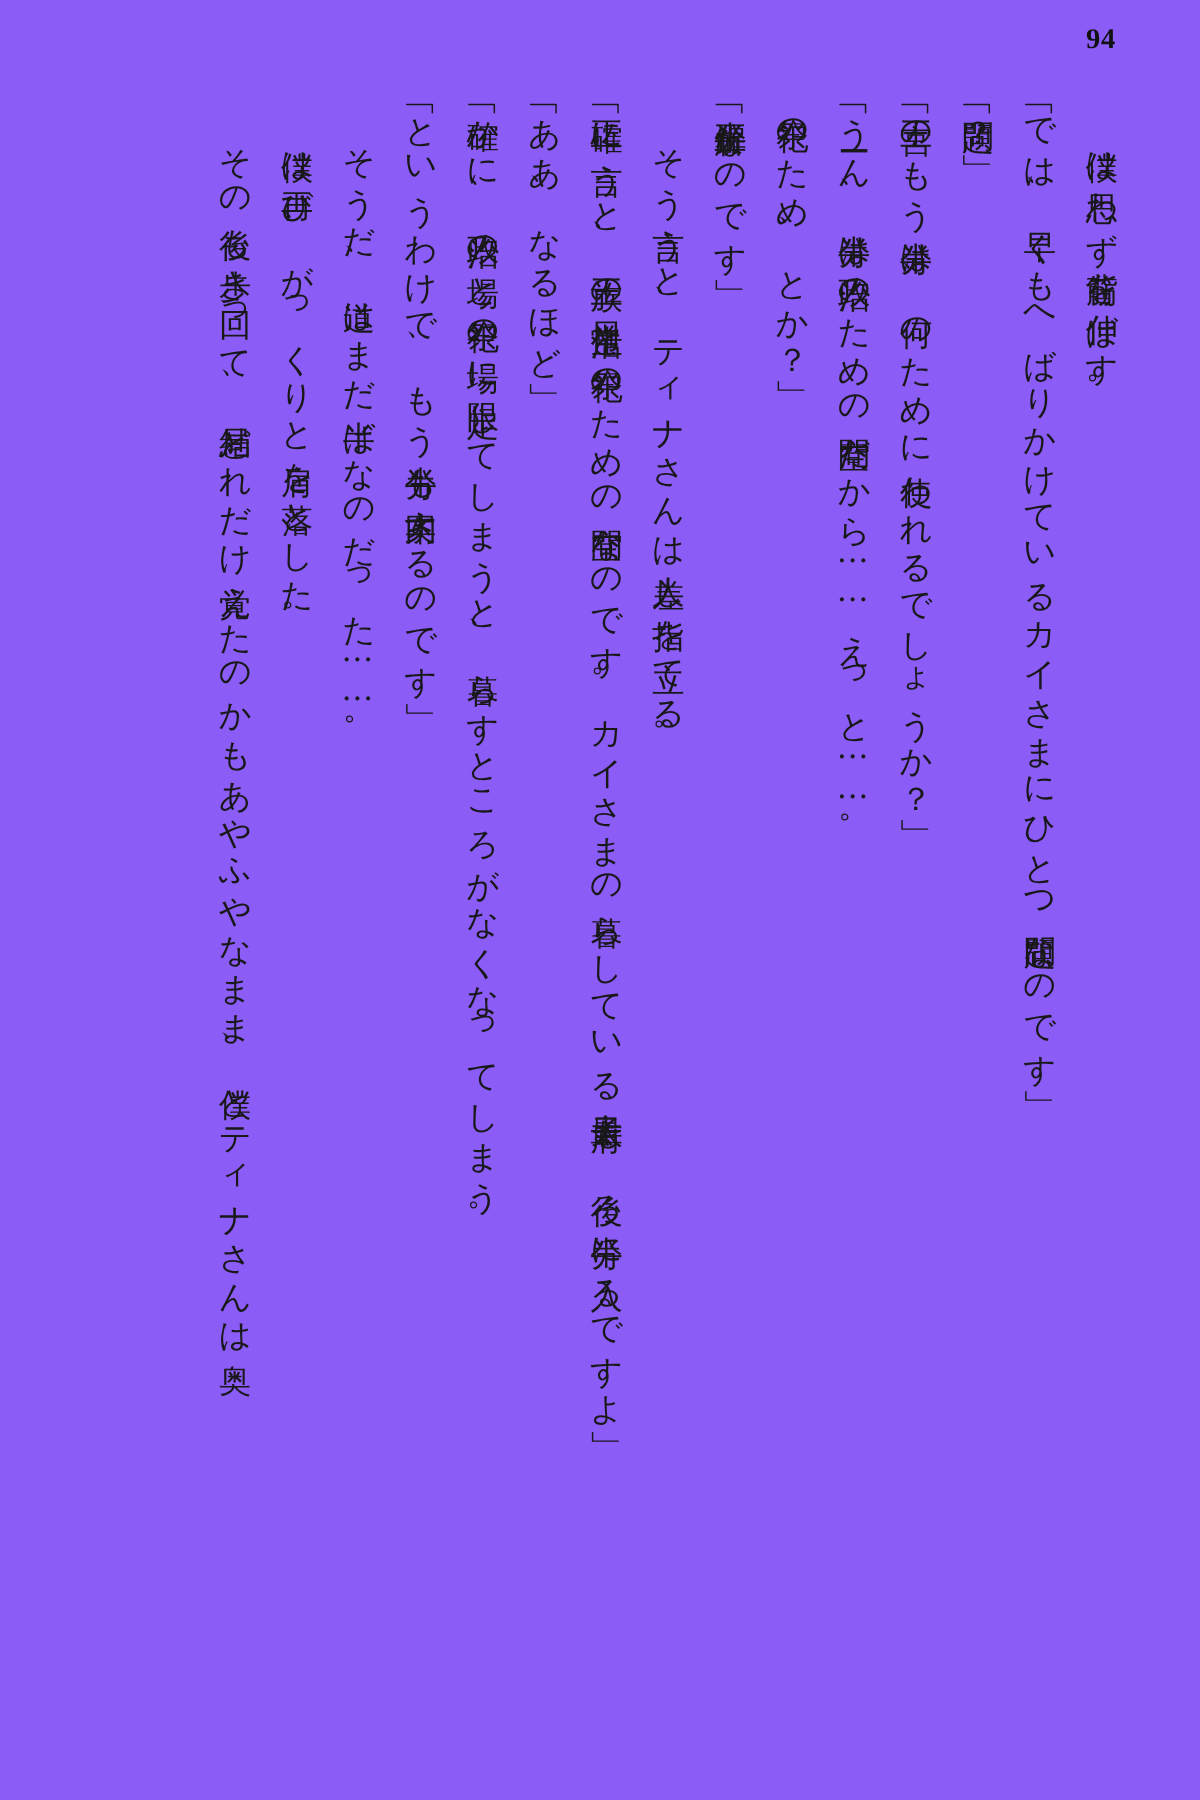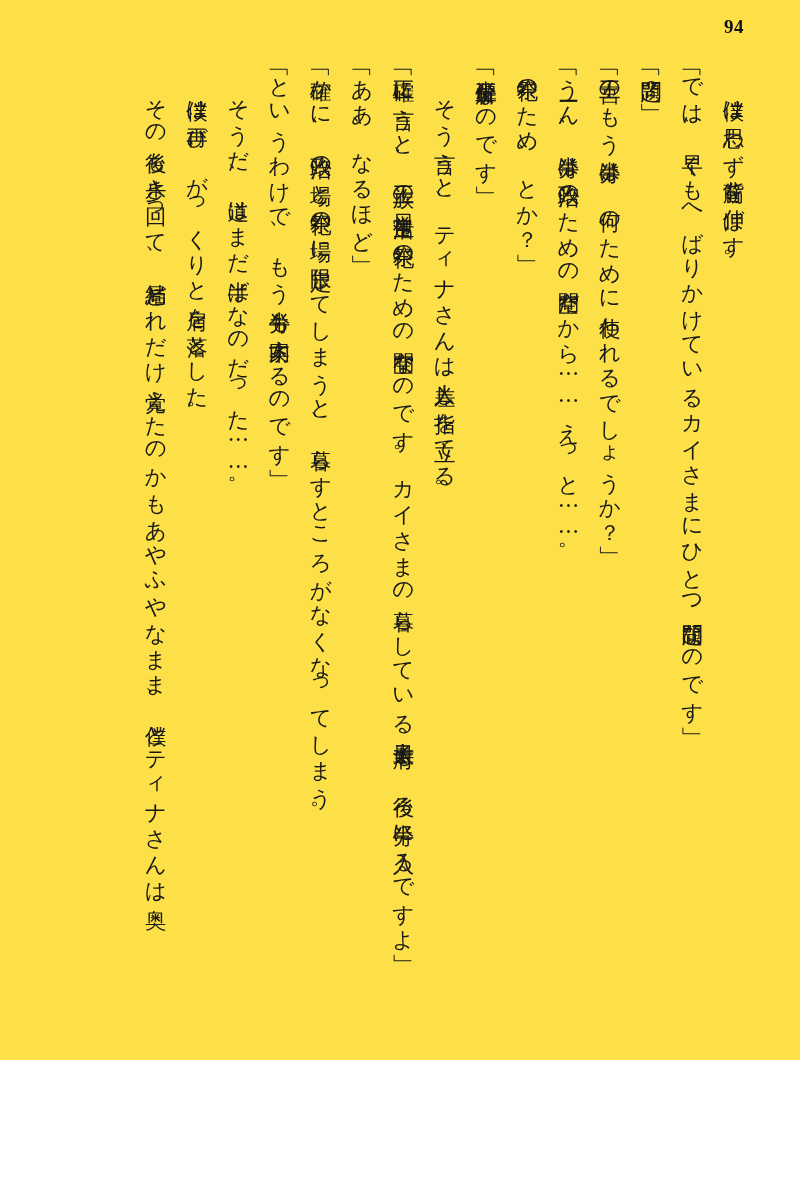--- a/index.html
+++ b/index.html
@@ -7,22 +7,22 @@
     padding: 0;
     background: #ffffff;
   }
   body {
     font-family: "Liberation Serif", "DejaVu Serif", serif;
     color: #1a1a1a;
   }
   .page {
     position: relative;
     width: 800px;
-    height: 1060px;
-    background: #fde047;
+    height: 1200px;
+    background: #8b5cf6;
     overflow: hidden;
     box-sizing: border-box;
   }
   .page-number {
     position: absolute;
     top: 16px;
     right: 56px;
     font-size: 19px;
     font-weight: 700;
     letter-spacing: 0.5px;

